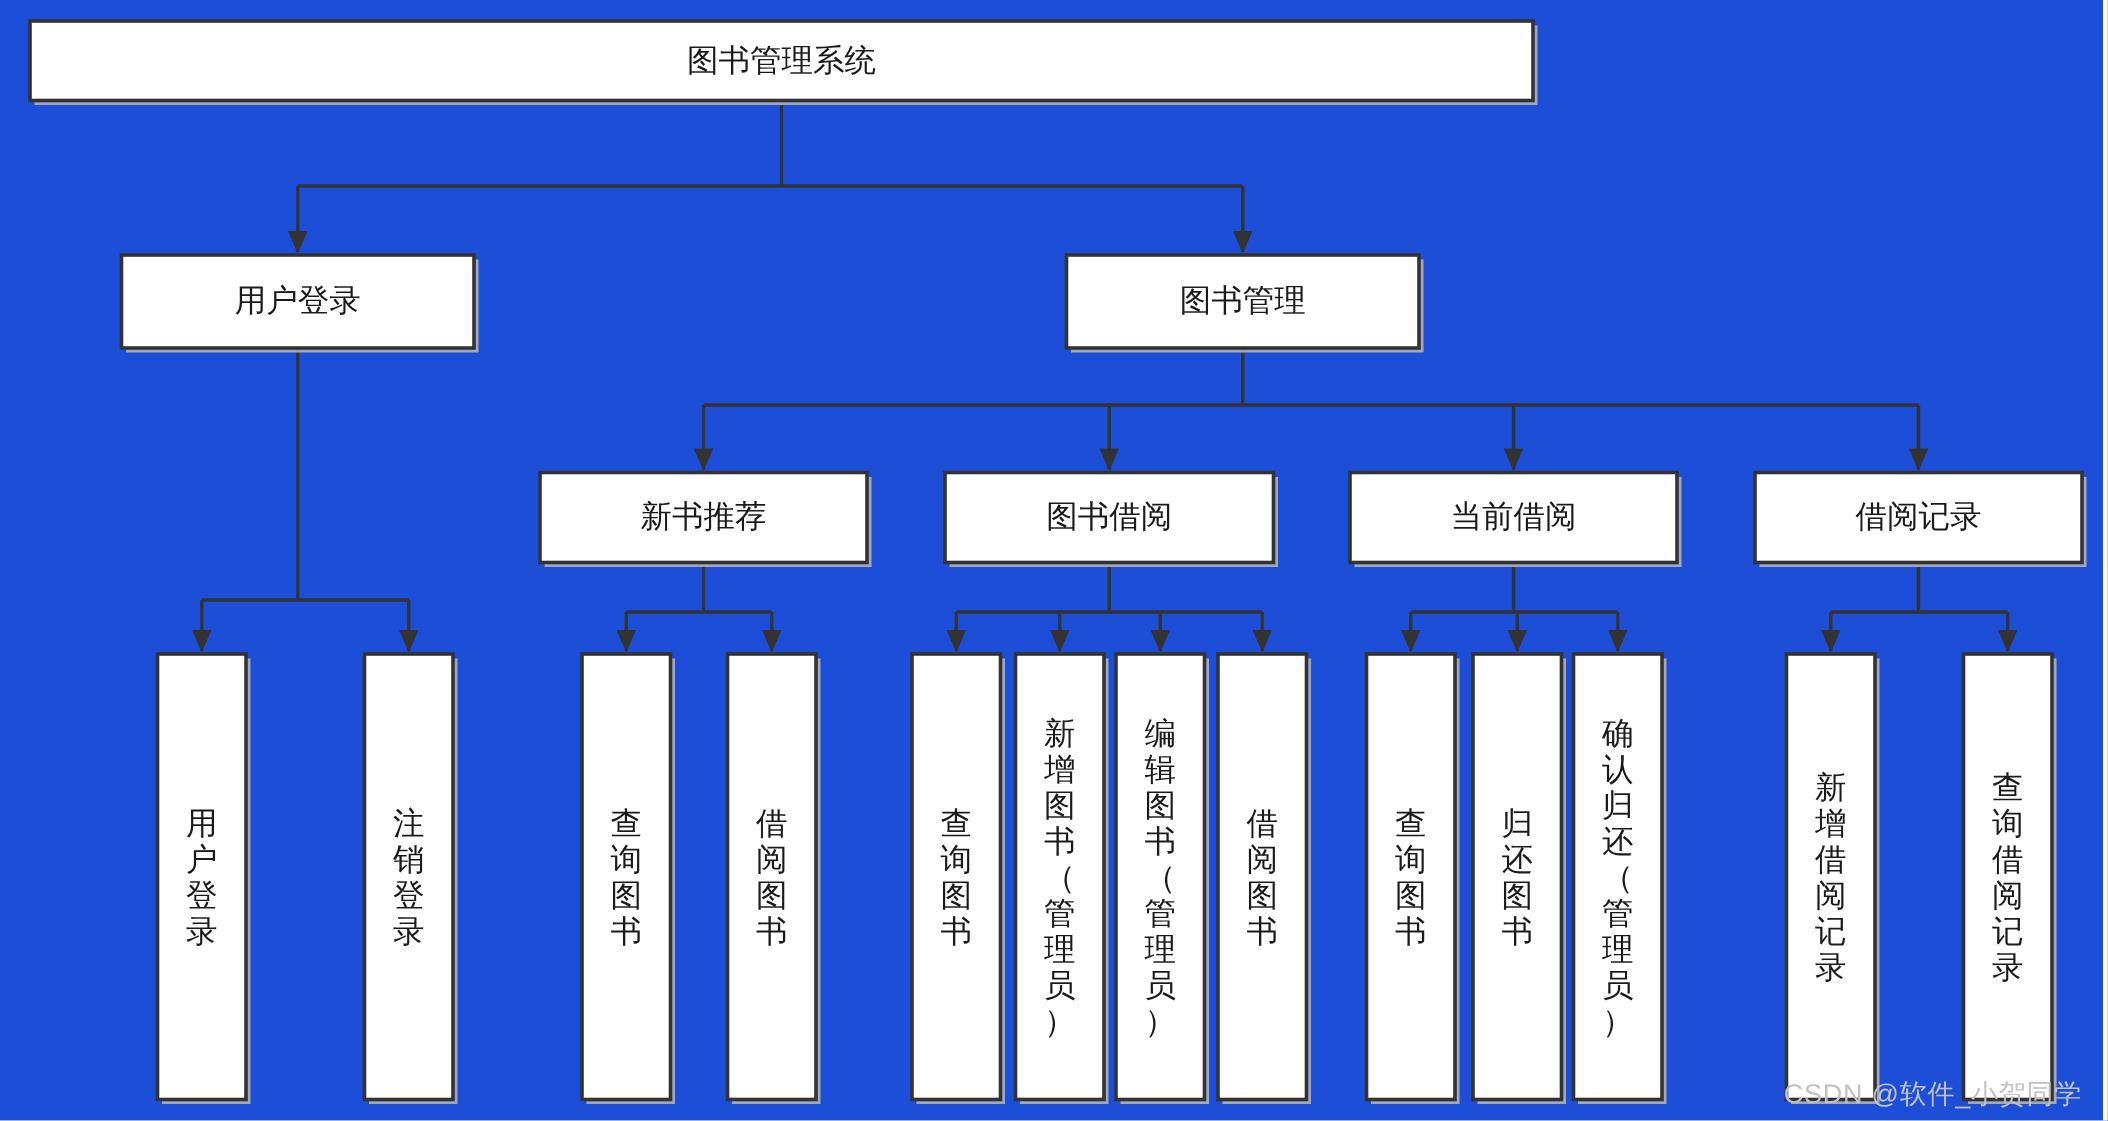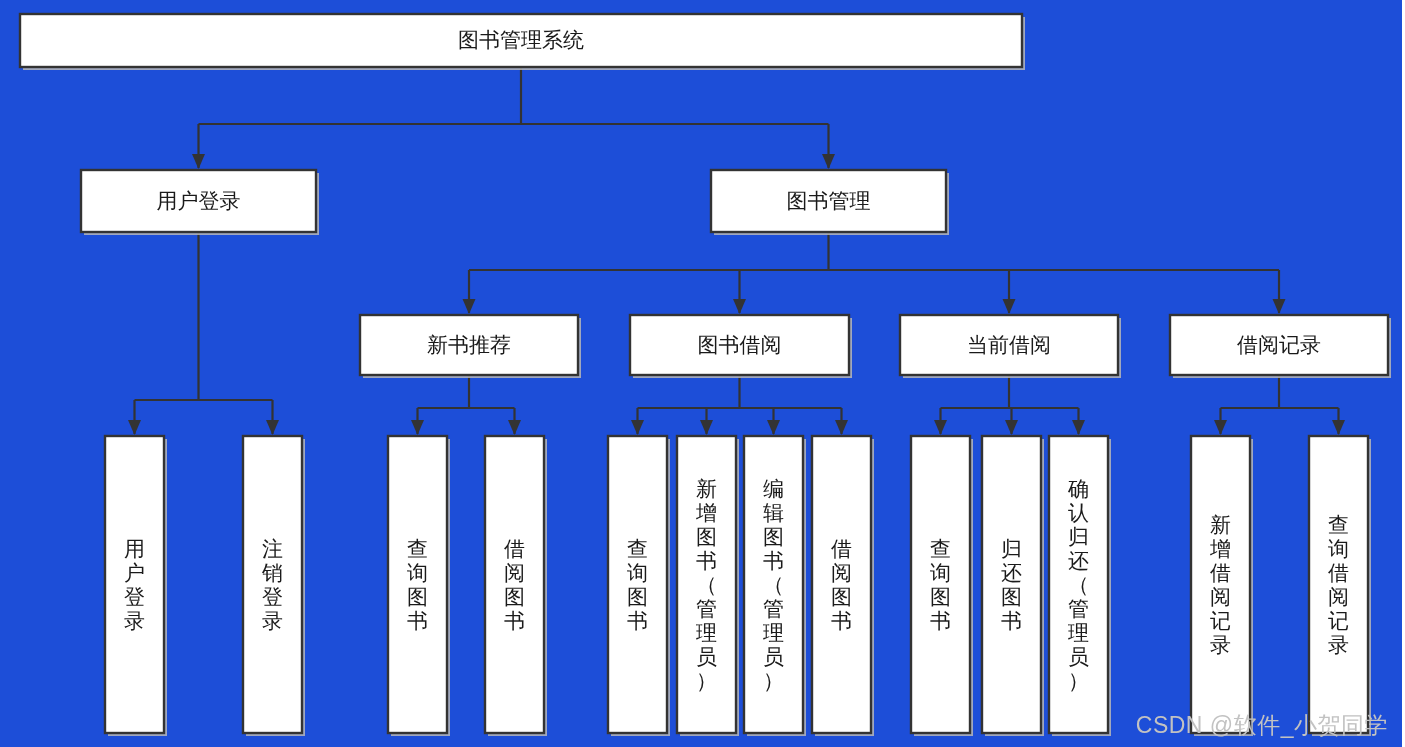--- a/index.html
+++ b/index.html
@@ -58,21 +58,21 @@
     font-family: "Liberation Sans", "DejaVu Sans", sans-serif;
     font-size: 21px;
     fill: #1a1a1a;
     text-anchor: middle;
   }
   .watermark {
     position: absolute;
     right: 14px;
     bottom: 6px;
     font-family: "Liberation Sans", "DejaVu Sans", sans-serif;
-    font-size: 23px;
+    font-size: 18px;
     color: #c2c2c2;
     letter-spacing: 0.5px;
     white-space: nowrap;
     user-select: none;
   }
 </style>
 </head>
 <body>
 
 <div id="diagram-root">

